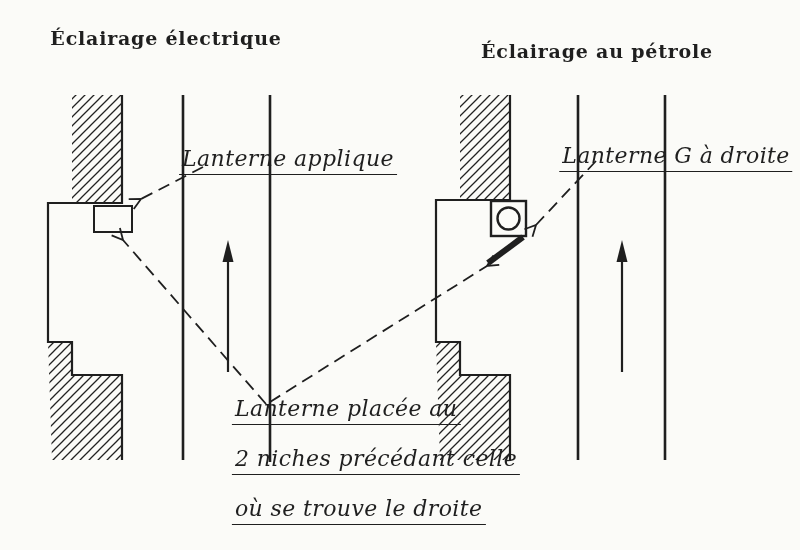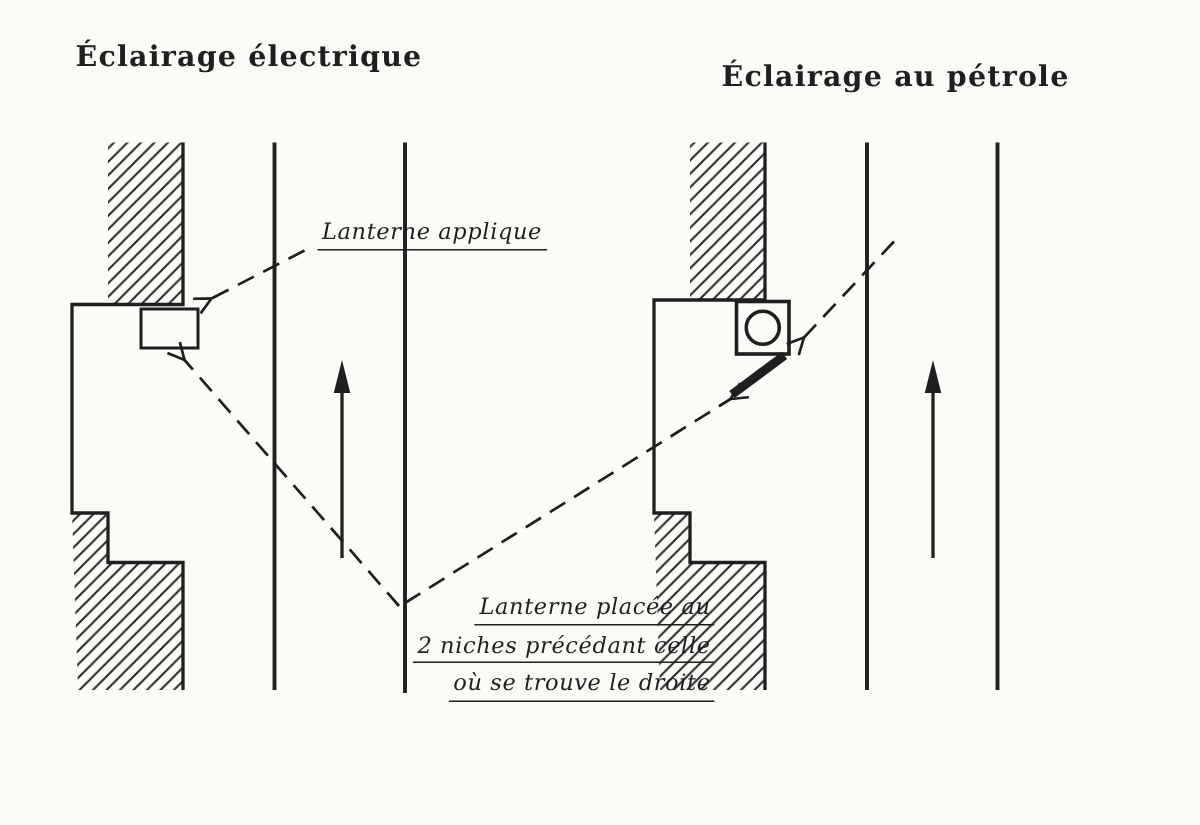--- a/index.html
+++ b/index.html
@@ -8,29 +8,29 @@
     background:#fbfbf8;overflow:hidden;
     font-family:"DejaVu Serif", serif;color:#1f1f1f;
   }
   .stage svg{position:absolute;left:0;top:0;}
   .title{
     position:absolute;transform:translateX(-50%);white-space:nowrap;
     font-weight:700;font-size:19px;letter-spacing:0.8px;
   }
   .label-group{
     position:absolute;transform:translateX(-50%);
-    display:flex;flex-direction:column;align-items:flex-end;
-    font-style:italic;font-size:15px;letter-spacing:0.4px;
+    display:flex;flex-direction:column;align-items:flex-start;
+    font-style:italic;font-size:22px;letter-spacing:0.4px;
   }
   .label-line{
     display:inline-block;white-space:nowrap;
     border-bottom:1.6px solid #1f1f1f;
     padding:0 3px 2px 3px;margin-bottom:4px;line-height:1.18;
   }
-  .bottom .label-line{margin-bottom:5px;}
+  .bottom .label-line{margin-bottom:21px;}
 </style>
 </head>
 <body>
 
 <div class="stage">
 
   <svg width="800" height="550" viewBox="0 0 800 550">
     <defs>
       <pattern id="hatch" patternUnits="userSpaceOnUse" width="9" height="9">
         <path d="M0,9 l9,-9 M-2.25,2.25 l4.5,-4.5 M6.75,11.25 l4.5,-4.5" stroke="#222" stroke-width="1.3" fill="none"></path>
@@ -90,20 +90,21 @@
 
   <div class="title" style="left:166px;top:27px">Éclairage électrique</div>
 
   <div class="title" style="left:597px;top:40px">Éclairage au pétrole</div>
 
   <div class="label-group" style="left:288px;top:146px">
     <span class="label-line">Lanterne applique</span>
   </div>
 
   <div class="label-group" style="left:676px;top:143px">
+    <span class="label-line">Lanterne G à droite</span>
   </div>
 
   <div class="label-group bottom" style="left:376px;top:396px">
     <span class="label-line">Lanterne placée au</span>
     <span class="label-line">2 niches précédant celle</span>
     <span class="label-line">où se trouve le droite</span>
   </div>
 
 </div>
 

